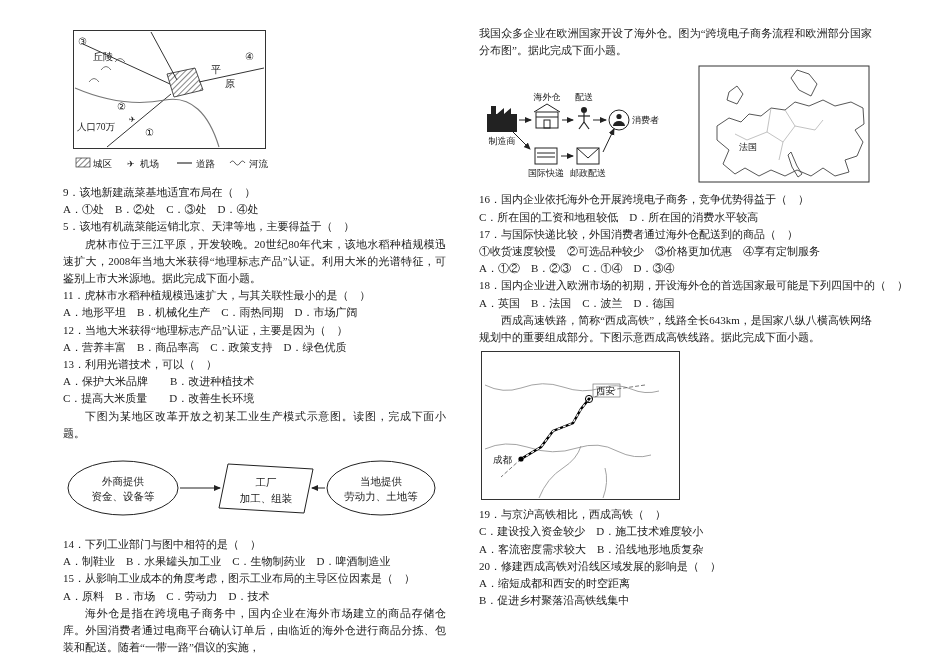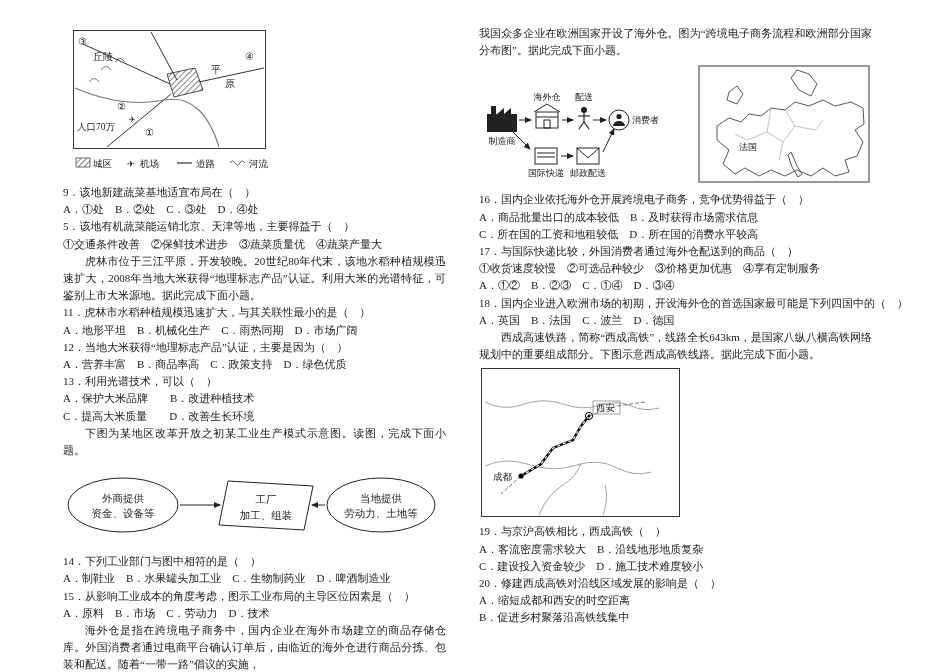--- a/index.html
+++ b/index.html
@@ -73,21 +73,20 @@
         <line x1="104" y1="133" x2="119" y2="133" stroke="#333" stroke-width="1.2"></line>
         <text x="123" y="137" font-size="9.5">道路</text>
         <path d="M157,133 q2.5,-4 5,0 q2.5,4 5,0 q2.5,-4 5,0" stroke="#555" stroke-width="1" fill="none"></path>
         <text x="176" y="137" font-size="9.5">河流</text>
       </g>
     </svg>
 
     <div class="line">9．该地新建蔬菜基地适宜布局在（　）</div>
     <div class="line">A．①处　B．②处　C．③处　D．④处</div>
     <div class="line">5．该地有机蔬菜能运销北京、天津等地，主要得益于（　）</div>
-    <div class="line">①交通条件改善　②保鲜技术进步　③蔬菜质量优　④蔬菜产量大</div>
     <div class="para">虎林市位于三江平原，开发较晚。20世纪80年代末，该地水稻种植规模迅速扩大，2008年当地大米获得“地理标志产品”认证。利用大米的光谱特征，可鉴别上市大米源地。据此完成下面小题。</div>
     <div class="line">11．虎林市水稻种植规模迅速扩大，与其关联性最小的是（　）</div>
     <div class="line">A．地形平坦　B．机械化生产　C．雨热同期　D．市场广阔</div>
     <div class="line">12．当地大米获得“地理标志产品”认证，主要是因为（　）</div>
     <div class="line">A．营养丰富　B．商品率高　C．政策支持　D．绿色优质</div>
     <div class="line">13．利用光谱技术，可以（　）</div>
     <div class="line">A．保护大米品牌　　B．改进种植技术</div>
     <div class="line">C．提高大米质量　　D．改善生长环境</div>
     <div class="para">下图为某地区改革开放之初某工业生产模式示意图。读图，完成下面小题。</div>
 
@@ -181,21 +180,20 @@
       <g fill="none" stroke="#999" stroke-width="0.6">
         <path d="M292,44 L288,68 L304,78 L316,62 L306,46"></path>
         <path d="M288,68 L268,76 L256,70"></path>
         <path d="M316,62 L336,66 L344,56"></path>
         <path d="M304,78 L300,96"></path>
       </g>
       <text x="260" y="86" font-size="9">法国</text>
     </svg>
 
     <div class="line">16．国内企业依托海外仓开展跨境电子商务，竞争优势得益于（　）</div>
-    <div class="line">A．商品批量出口的成本较低　B．及时获得市场需求信息</div>
     <div class="line">C．所在国的工资和地租较低　D．所在国的消费水平较高</div>
     <div class="line">17．与国际快递比较，外国消费者通过海外仓配送到的商品（　）</div>
     <div class="line">①收货速度较慢　②可选品种较少　③价格更加优惠　④享有定制服务</div>
     <div class="line">A．①②　B．②③　C．①④　D．③④</div>
     <div class="line">18．国内企业进入欧洲市场的初期，开设海外仓的首选国家最可能是下列四国中的（　）</div>
     <div class="line">A．英国　B．法国　C．波兰　D．德国</div>
     <div class="para">西成高速铁路，简称“西成高铁”，线路全长643km，是国家八纵八横高铁网络规划中的重要组成部分。下图示意西成高铁线路。据此完成下面小题。</div>
 
     <svg class="fig fig-rail" width="205" height="150" viewBox="0 0 205 150">
       <rect x="0.5" y="0.5" width="198" height="148" fill="none" stroke="#333" stroke-width="1"></rect>
@@ -217,20 +215,20 @@
       <text x="12" y="112" font-size="9.5">成都</text>
       <g>
         <circle cx="108" cy="48" r="3.6" fill="none" stroke="#000" stroke-width="1"></circle>
         <circle cx="108" cy="48" r="1.4" fill="#000"></circle>
       </g>
       <rect x="112" y="33" width="27" height="13" fill="none" stroke="#777" stroke-width="0.7"></rect>
       <text x="115" y="43" font-size="9.5">西安</text>
     </svg>
 
     <div class="line">19．与京沪高铁相比，西成高铁（　）</div>
+    <div class="line">C．建设投入资金较少　D．施工技术难度较小</div>
     <div class="line">A．客流密度需求较大　B．沿线地形地质复杂</div>
-    <div class="line">C．建设投入资金较少　D．施工技术难度较小</div>
     <div class="line">20．修建西成高铁对沿线区域发展的影响是（　）</div>
     <div class="line">A．缩短成都和西安的时空距离</div>
     <div class="line">B．促进乡村聚落沿高铁线集中</div>
   </div>
 
 </div>
 
 </body></html>

